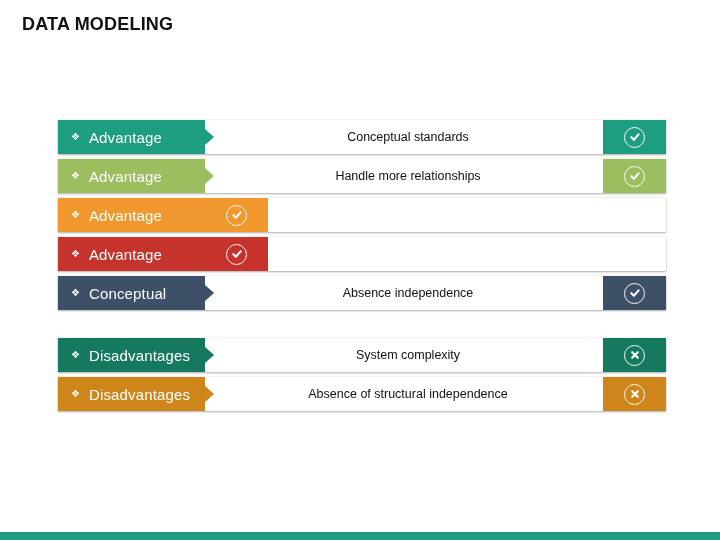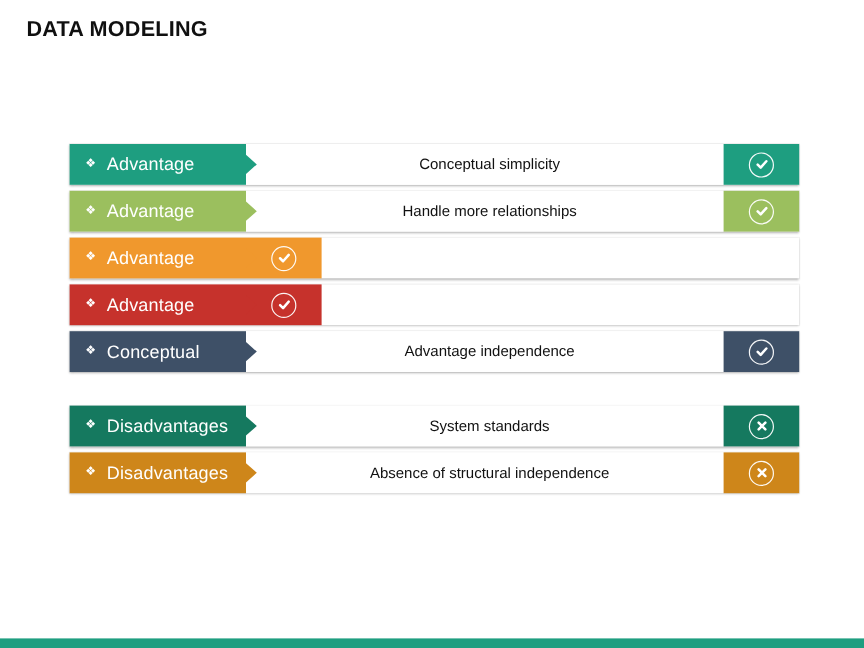--- a/index.html
+++ b/index.html
@@ -156,21 +156,21 @@
 </div>
 
 <div id="rows-area">
   <div id="group-advantages" class="group">
       <div class="row">
         <div class="row-label" style="background: rgb(30, 158, 128); color: rgb(30, 158, 128);">
           <span class="bullet-icon">❖</span>
           <span class="label-text">Advantage</span>
         </div>
         <div class="row-body">
-          <span class="body-text">Conceptual simplicity</span>
+          <span class="body-text">Conceptual standards</span>
         </div>
         <div class="row-status" style="background: rgb(30, 158, 128);">
           <span class="status-mark">
             <svg width="12" height="12" viewBox="0 0 12 12">
               <path fill="none" stroke="#ffffff" stroke-width="2.1" stroke-linecap="round" stroke-linejoin="round" d="M2.4 6.2 L4.9 8.7 L9.6 3.4"></path>
             </svg>
           </span>
         </div>
       </div>
       <div class="row">
@@ -214,39 +214,39 @@
             </svg>
           </span>
         </div>
       </div>
       <div class="row">
         <div class="row-label" style="background: rgb(62, 80, 103); color: rgb(62, 80, 103);">
           <span class="bullet-icon">❖</span>
           <span class="label-text">Conceptual</span>
         </div>
         <div class="row-body">
-          <span class="body-text">Advantage independence</span>
+          <span class="body-text">Absence independence</span>
         </div>
         <div class="row-status" style="background: rgb(62, 80, 103);">
           <span class="status-mark">
             <svg width="12" height="12" viewBox="0 0 12 12">
               <path fill="none" stroke="#ffffff" stroke-width="2.1" stroke-linecap="round" stroke-linejoin="round" d="M2.4 6.2 L4.9 8.7 L9.6 3.4"></path>
             </svg>
           </span>
         </div>
       </div>
     </div>
   <div id="group-disadvantages" class="group">
       <div class="row">
         <div class="row-label" style="background: rgb(21, 121, 95); color: rgb(21, 121, 95);">
           <span class="bullet-icon">❖</span>
           <span class="label-text">Disadvantages</span>
         </div>
         <div class="row-body">
-          <span class="body-text">System standards</span>
+          <span class="body-text">System complexity</span>
         </div>
         <div class="row-status" style="background: rgb(21, 121, 95);">
           <span class="status-mark">
             <svg width="12" height="12" viewBox="0 0 12 12">
               <path fill="none" stroke="#ffffff" stroke-width="2.1" stroke-linecap="round" stroke-linejoin="round" d="M3.2 3.2 L8.8 8.8 M8.8 3.2 L3.2 8.8"></path>
             </svg>
           </span>
         </div>
       </div>
       <div class="row">

